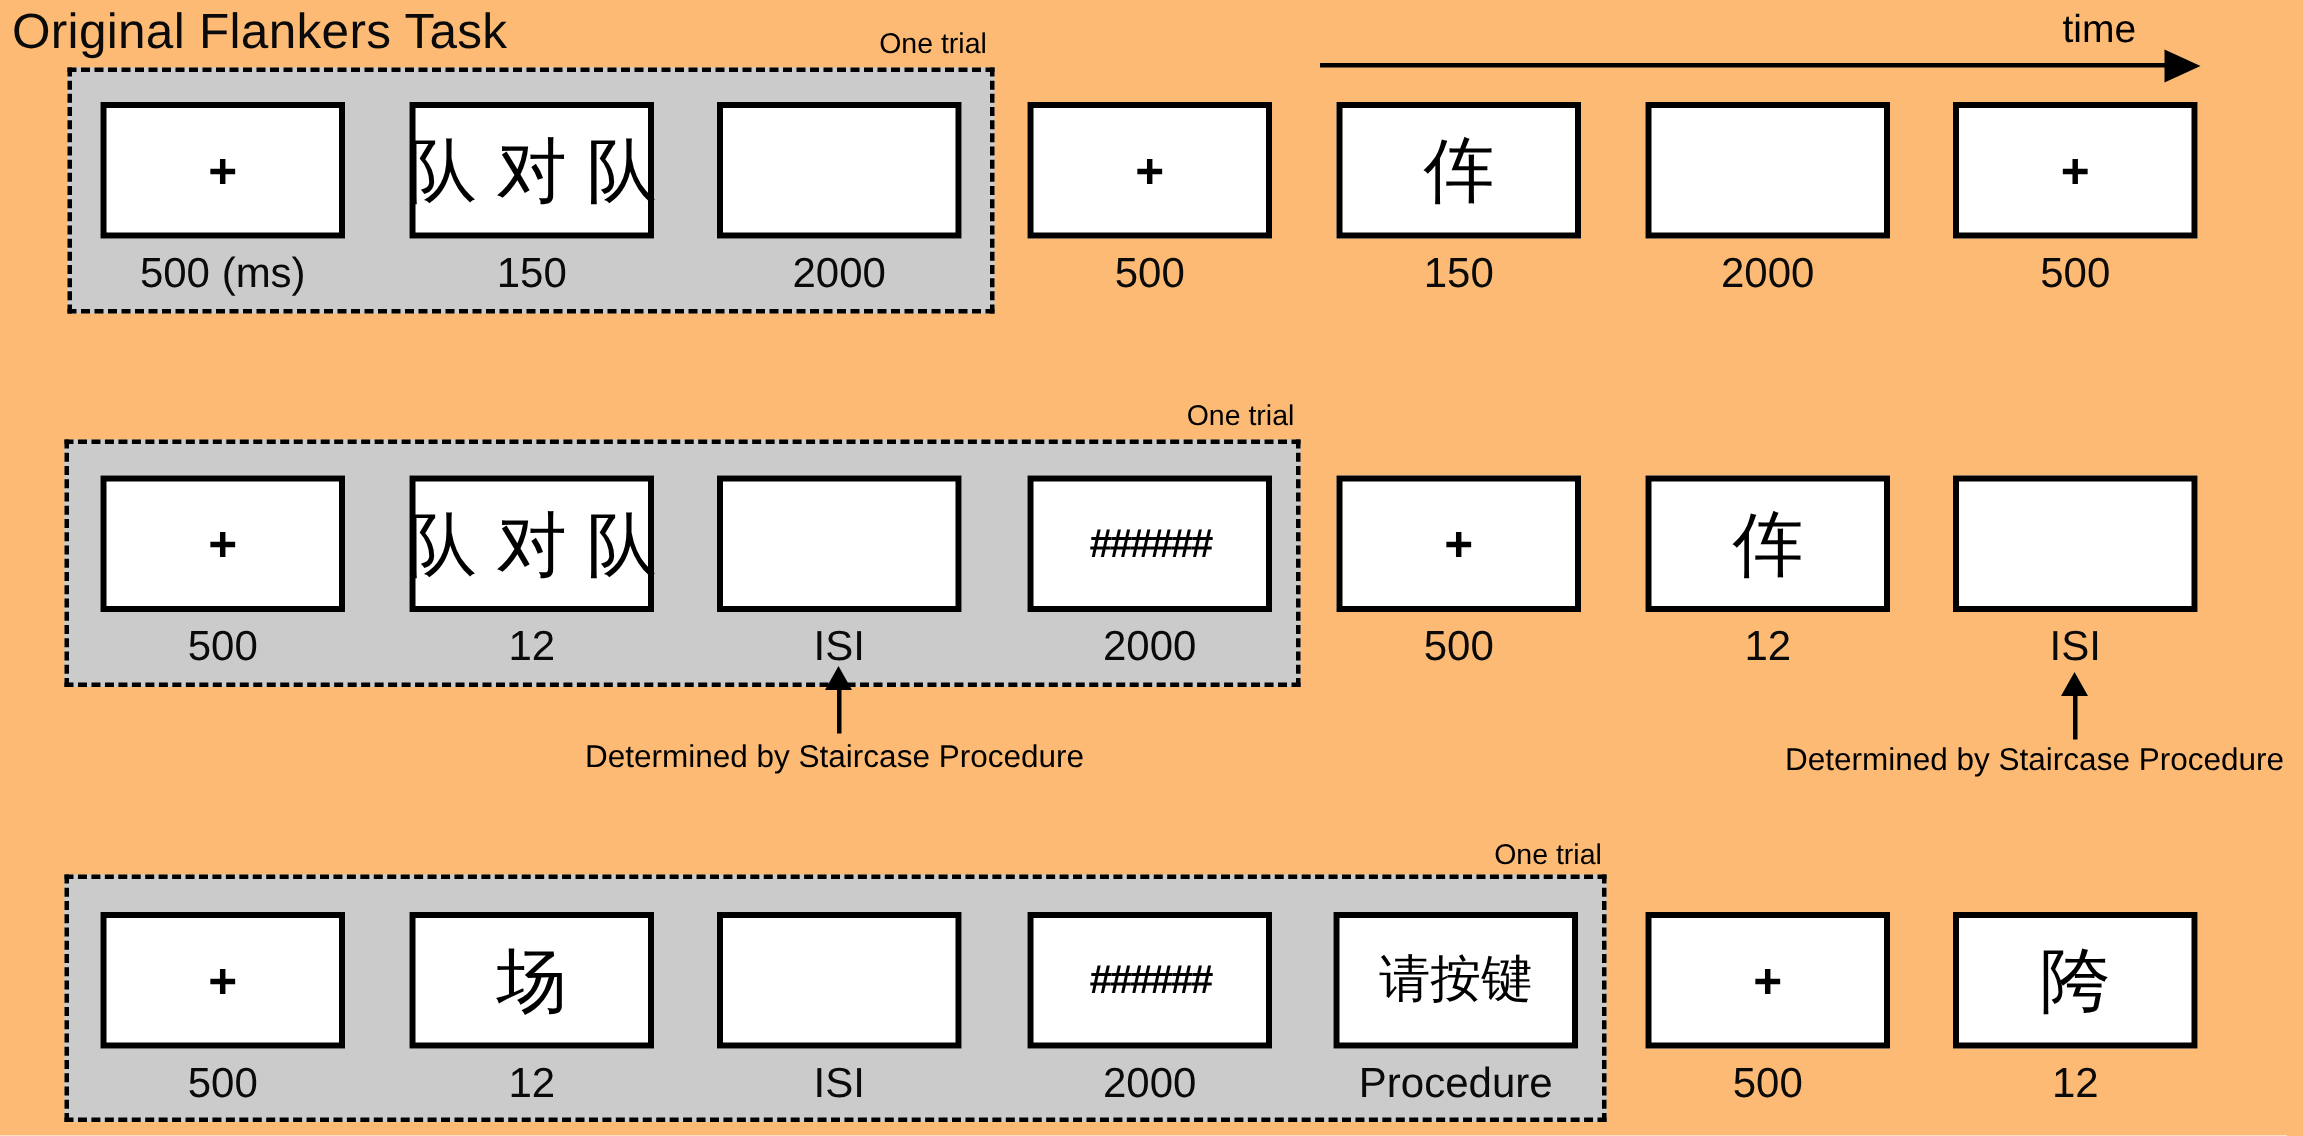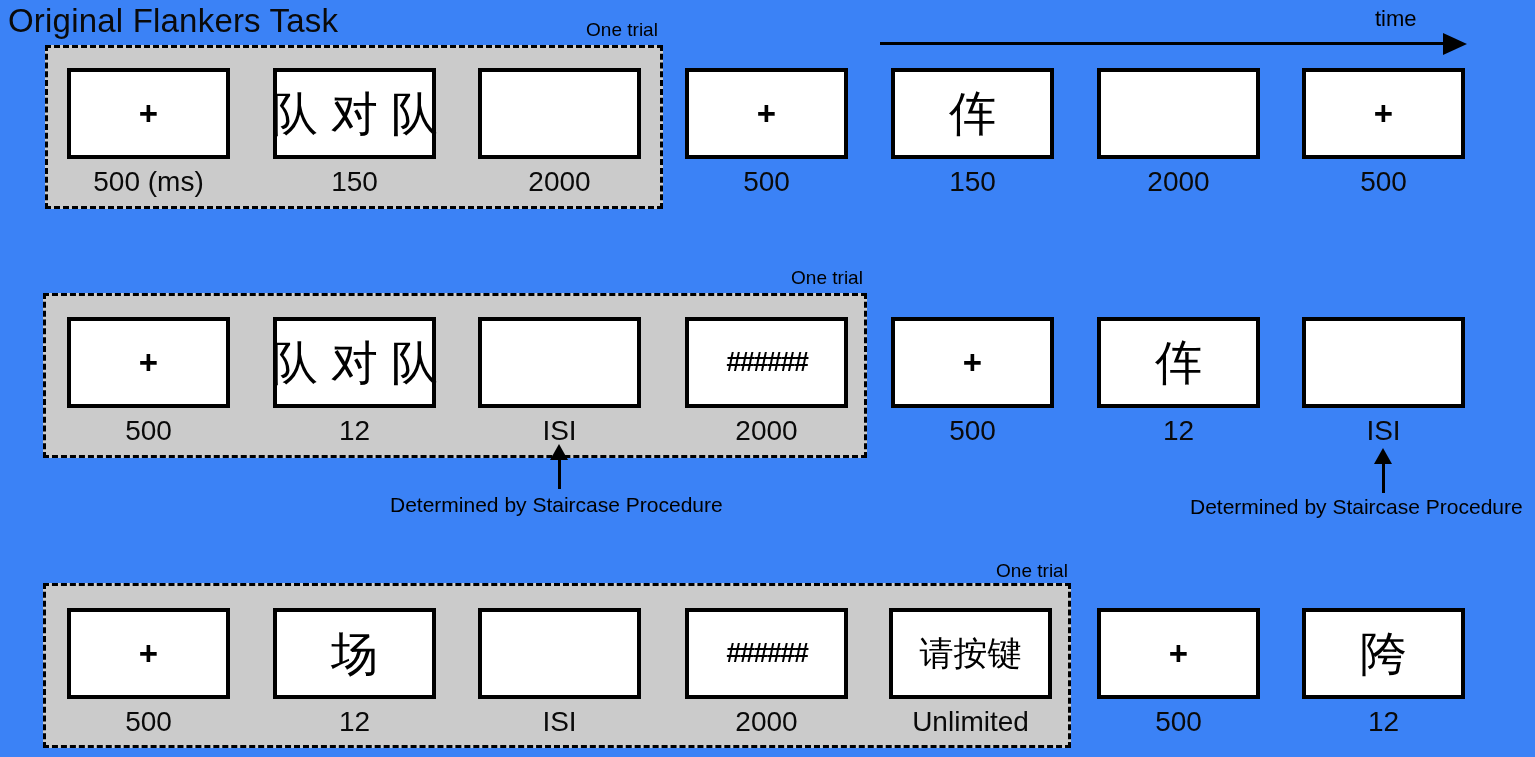--- a/index.html
+++ b/index.html
@@ -1,17 +1,17 @@
 <!DOCTYPE html>
 <html><head>
 <meta charset="utf-8">
 <style>
   html,body{margin:0;padding:0;background:#fff;}
   .canvas{
-    position:relative;width:1535px;height:757px;background:#3b82f6;
+    position:relative;width:1535px;height:757px;background:#fdba74;
     font-family:"Liberation Sans", sans-serif;color:#000;overflow:hidden;
   }
   .row-title{
     position:absolute;left:8px;font-size:33px;line-height:38px;
     color:#0a0a0a;letter-spacing:0.2px;white-space:nowrap;
   }
   .panel{
     position:absolute;box-sizing:border-box;background:#cbcbcb;
     border:3px dashed #000;
   }
@@ -21,21 +21,21 @@
   .unit{position:absolute;width:163px;text-align:center;}
   .frame{
     box-sizing:border-box;height:91px;border:4px solid #000;background:#fff;
     display:flex;align-items:center;justify-content:center;
   }
   .dur{margin-top:8px;font-size:28px;line-height:30px;color:#0a0a0a;}
   .stim-plus{font-size:33px;font-weight:bold;line-height:1;}
   .stim-cjk{font-size:47px;line-height:1;white-space:nowrap;}
   .stim-cjk-sm{font-size:34px;line-height:1;white-space:nowrap;font-family:Liberation Serif, serif;}
   .stim-hash{font-size:27px;font-weight:bold;font-style:italic;letter-spacing:-1.5px;line-height:1;}
-  .time-label{position:absolute;font-size:22px;line-height:28px;}
+  .time-label{position:absolute;font-size:26px;line-height:28px;}
   .tline{position:absolute;background:#000;}
   .thead{
     position:absolute;width:0;height:0;
     border-left:24px solid #000;border-top:11px solid transparent;border-bottom:11px solid transparent;
   }
   .up-arrow{position:absolute;width:19px;height:46px;}
   .ua-head{
     position:absolute;left:0;top:0;width:0;height:0;
     border-left:9.5px solid transparent;border-right:9.5px solid transparent;
     border-bottom:16px solid #000;
@@ -184,21 +184,21 @@
   <div class="unit" style="left:685px;top:608px;">
     <div class="frame">
       <span class="stim-hash">######</span>
       </div>
     <div class="dur">2000</div>
   </div>
   <div class="unit" style="left:889px;top:608px;">
     <div class="frame">
       <span class="stim-cjk-sm">请按键</span>
       </div>
-    <div class="dur">Unlimited</div>
+    <div class="dur">Procedure</div>
   </div>
   <div class="unit" style="left:1097px;top:608px;">
     <div class="frame">
       <span class="stim-plus">+</span>
       </div>
     <div class="dur">500</div>
   </div>
   <div class="unit" style="left:1302px;top:608px;">
     <div class="frame">
       <span class="stim-cjk">陓</span>

